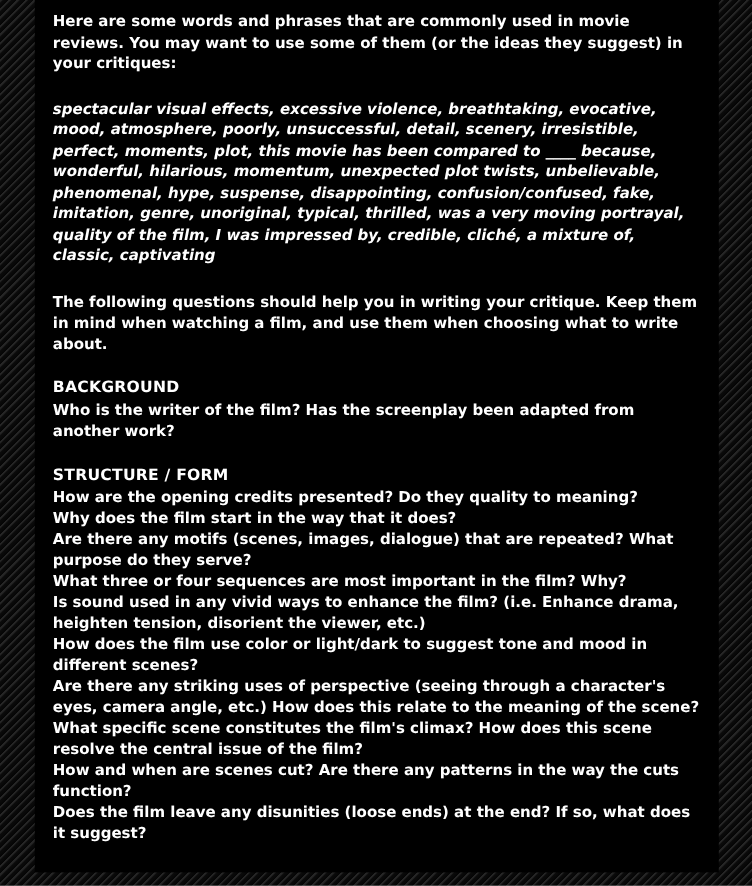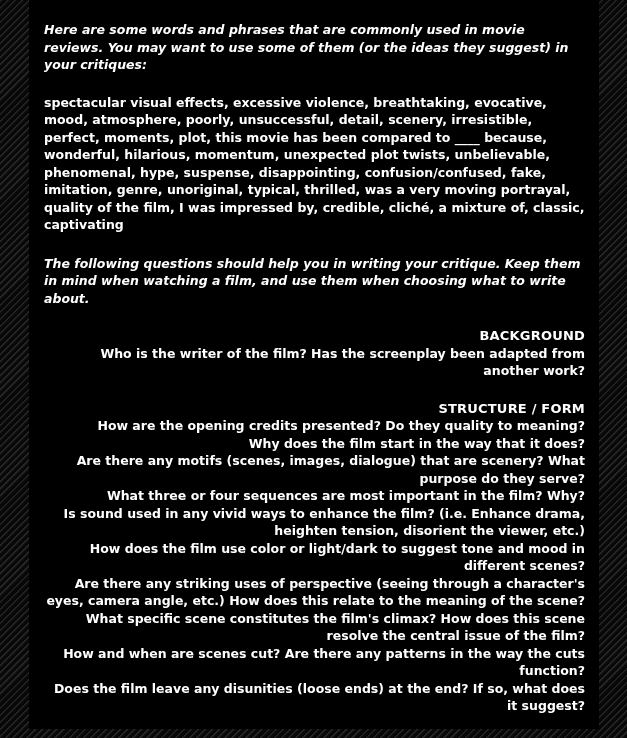--- a/index.html
+++ b/index.html
@@ -25,29 +25,28 @@
     min-height: 727px;
     margin-left: 29px;
     background: #000000;
     color: #ffffff;
     padding: 9px 14px 14px 15px;
     font-size: 12.5px;
     font-weight: bold;
     line-height: 17.5px;
   }
   .para {
-    margin: 12px 0 20px 0;
-    font-style: italic;
+    margin: 0 0 20px 0;
   }
   .word-list {
     margin: 0 0 21px 0;
+    font-style: italic;
   }
   .section {
     margin: 0 0 20px 0;
-    text-align: right;
   }
   .section:last-child {
     margin-bottom: 0;
   }
   .section-heading {
     font-size: 13px;
     font-weight: bold;
     margin: 0;
     letter-spacing: 0.2px;
   }
@@ -68,21 +67,21 @@
 
   <div class="section">
     <div class="section-heading">BACKGROUND</div>
     <div class="question">Who is the writer of the film? Has the screenplay been adapted from another work?</div>
   </div>
 
   <div class="section">
     <div class="section-heading">STRUCTURE / FORM</div>
     <div class="question">How are the opening credits presented? Do they quality to meaning?</div>
     <div class="question">Why does the film start in the way that it does?</div>
-    <div class="question">Are there any motifs (scenes, images, dialogue) that are scenery? What purpose do they serve?</div>
+    <div class="question">Are there any motifs (scenes, images, dialogue) that are repeated? What purpose do they serve?</div>
     <div class="question">What three or four sequences are most important in the film? Why?</div>
     <div class="question">Is sound used in any vivid ways to enhance the film? (i.e. Enhance drama, heighten tension, disorient the viewer, etc.)</div>
     <div class="question">How does the film use color or light/dark to suggest tone and mood in different scenes?</div>
     <div class="question">Are there any striking uses of perspective (seeing through a character's eyes, camera angle, etc.) How does this relate to the meaning of the scene?</div>
     <div class="question">What specific scene constitutes the film's climax? How does this scene resolve the central issue of the film?</div>
     <div class="question">How and when are scenes cut? Are there any patterns in the way the cuts function?</div>
     <div class="question">Does the film leave any disunities (loose ends) at the end? If so, what does it suggest?</div>
 
   </div>
 

